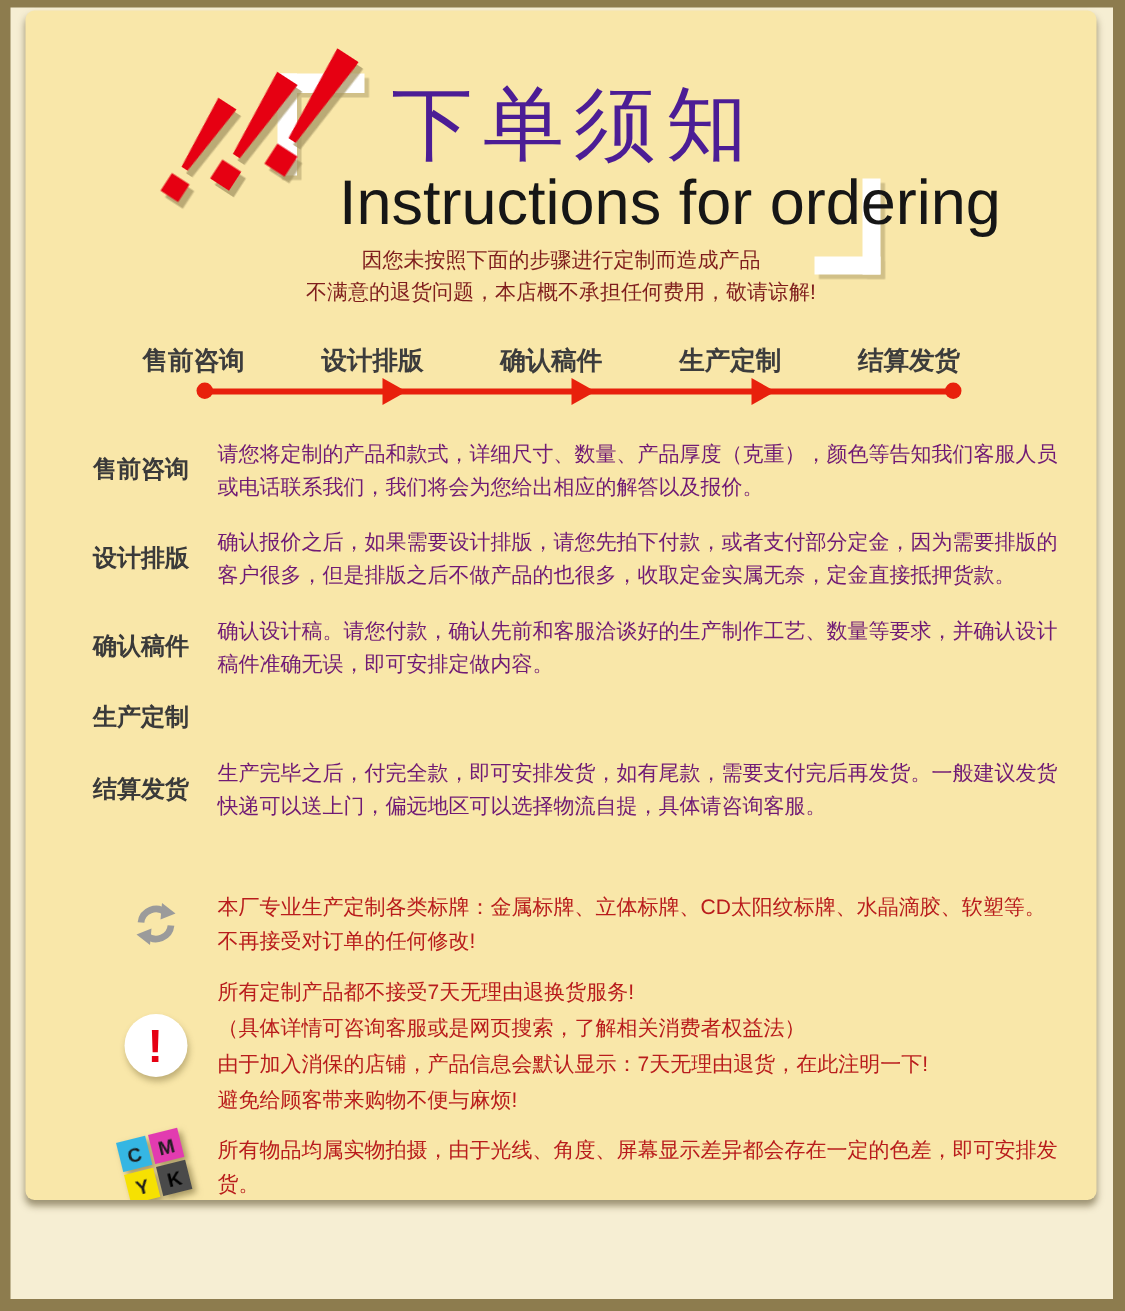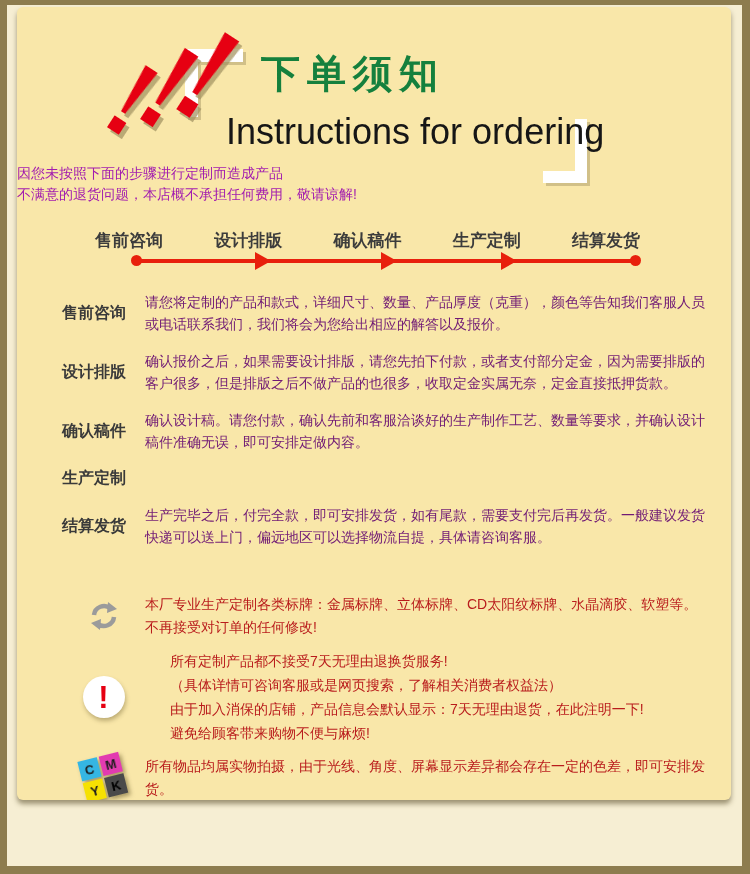--- a/index.html
+++ b/index.html
@@ -40,29 +40,29 @@
   .mark1 .dot{width:14px;height:14px;}
   .mark2{left:44px;top:26px;transform:rotate(33deg);}
   .mark2 .bar{width:18px;height:62px;}
   .mark2 .dot{width:15px;height:15px;}
   .mark3{left:82px;top:10px;transform:rotate(33deg);}
   .mark3 .bar{width:19px;height:68px;}
   .mark3 .dot{width:16px;height:16px;}
 
   .title-cn{
     position:absolute;left:244px;top:40px;z-index:3;
-    font-size:39px;font-weight:700;color:#15803d;letter-spacing:7px;white-space:nowrap;
+    font-size:54px;font-weight:400;color:#4c1d95;letter-spacing:7px;white-space:nowrap;
   }
   .title-en{
     position:absolute;left:209px;top:104px;z-index:3;
-    font-size:36px;color:#161616;white-space:nowrap;
+    font-size:42px;color:#161616;white-space:nowrap;
   }
   .intro{
-    position:absolute;top:156px;left:0;right:0;text-align:left;
-    font-size:14px;color:#a21caf;line-height:21px;
+    position:absolute;top:156px;left:0;right:0;text-align:center;
+    font-size:14px;color:#7f1d1d;line-height:21px;
   }
 
   
   .timeline{position:absolute;top:222px;left:0;right:0;height:50px;}
   .tl-labels{
     position:absolute;left:78px;width:545px;top:0;
     display:flex;justify-content:space-between;
     font-size:17px;font-weight:bold;color:#3c3c3c;
   }
   .tl-line{position:absolute;left:118px;width:502px;top:30px;height:4px;background:#e8200c;}
@@ -78,21 +78,21 @@
   .sections{position:absolute;top:284px;left:45px;right:25px;}
   .sec-row{display:flex;align-items:center;margin-bottom:15px;}
   .sec-label{width:83px;flex:0 0 83px;font-size:16px;font-weight:bold;color:#3a3a3a;}
   .sec-text{flex:1;font-size:14px;line-height:22px;color:#701a75;}
 
   
   .notes{position:absolute;top:586px;left:45px;right:25px;}
   .note-row{display:flex;align-items:center;margin-bottom:10px;}
   .note-icon-col{width:83px;flex:0 0 83px;display:flex;justify-content:center;}
   .note-text{flex:1;font-size:14px;line-height:23px;color:#b91c1c;}
-  .note2 .note-text{line-height:24px;margin-left:25px;}
+  .note2 .note-text{line-height:24px;}
 
   .excl-circle{
     width:42px;height:42px;border-radius:50%;background:#fff;
     box-shadow:1px 3px 4px rgba(120,104,55,.45);
     display:flex;align-items:center;justify-content:center;
     font-size:31px;font-weight:900;color:#e60012;line-height:1;
   }
   .cmyk{
     width:44px;height:44px;transform:rotate(-14deg);
     display:grid;grid-template-columns:20px 20px;grid-template-rows:20px 20px;gap:2px;

